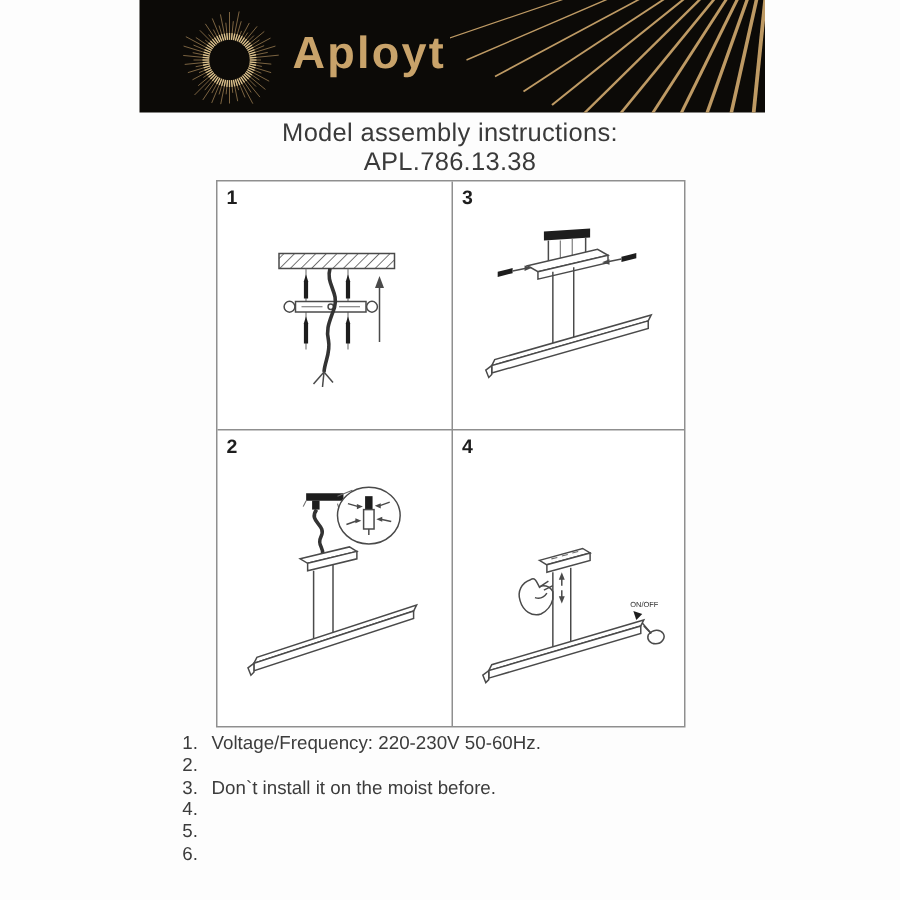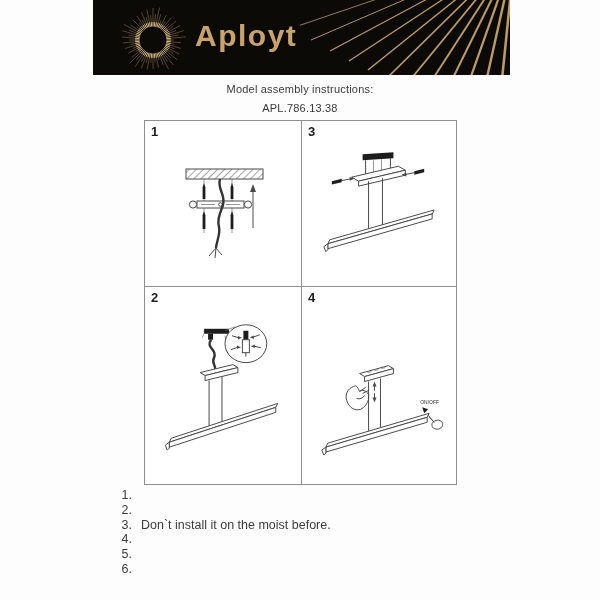--- a/index.html
+++ b/index.html
@@ -8,21 +8,21 @@
 
   
   .header{position:absolute;left:93px;top:0;width:417px;height:75px;background:#0c0a07;}
   .sunburst{position:absolute;left:24px;top:4px;width:72px;height:72px;}
   .brand{position:absolute;left:102px;top:19px;font-size:30px;font-weight:700;
          letter-spacing:1.5px;color:#c9a36a;}
   .rays{position:absolute;right:0;top:0;width:210px;height:75px;}
 
   
   .title-block{position:absolute;left:0;top:80px;width:600px;text-align:center;color:#3a3a3a;}
-  .title-line{font-size:11px;line-height:18.5px;font-weight:400;letter-spacing:0.2px;}
+  .title-line{font-size:17px;line-height:18.5px;font-weight:400;letter-spacing:0.2px;}
 
   
   .grid{position:absolute;left:144px;top:120px;width:311px;height:363px;
         border:1px solid #8f8f8f;background:#fff;}
   .vline{position:absolute;left:156px;top:0;width:1px;height:363px;background:#8f8f8f;}
   .hline{position:absolute;left:0;top:165px;width:311px;height:1px;background:#8f8f8f;}
   .cell{position:absolute;}
   .cell1{left:0;top:0;width:156px;height:165px;}
   .cell3{left:157px;top:0;width:154px;height:165px;}
   .cell2{left:0;top:166px;width:156px;height:197px;}
@@ -367,20 +367,21 @@
           <path d="M131,137 C134,133 139,133 141,136 C143,139 140,143 136,143 C132,143 130,140 131,137 Z" stroke-width="0.9"></path>
           <path d="M133,136 L127,129" stroke-width="0.9"></path>
         </g>
       </svg>
     </div>
   </div>
 
   <ol class="notes">
     <li>
         <span class="n">1.</span>
+        <span class="t">Voltage/Frequency: 220-230V 50-60Hz.</span>
       </li>
     <li>
         <span class="n">2.</span>
       </li>
     <li>
         <span class="n">3.</span>
         <span class="t">Don`t install it on the moist before.</span>
       </li>
     <li>
         <span class="n">4.</span>

